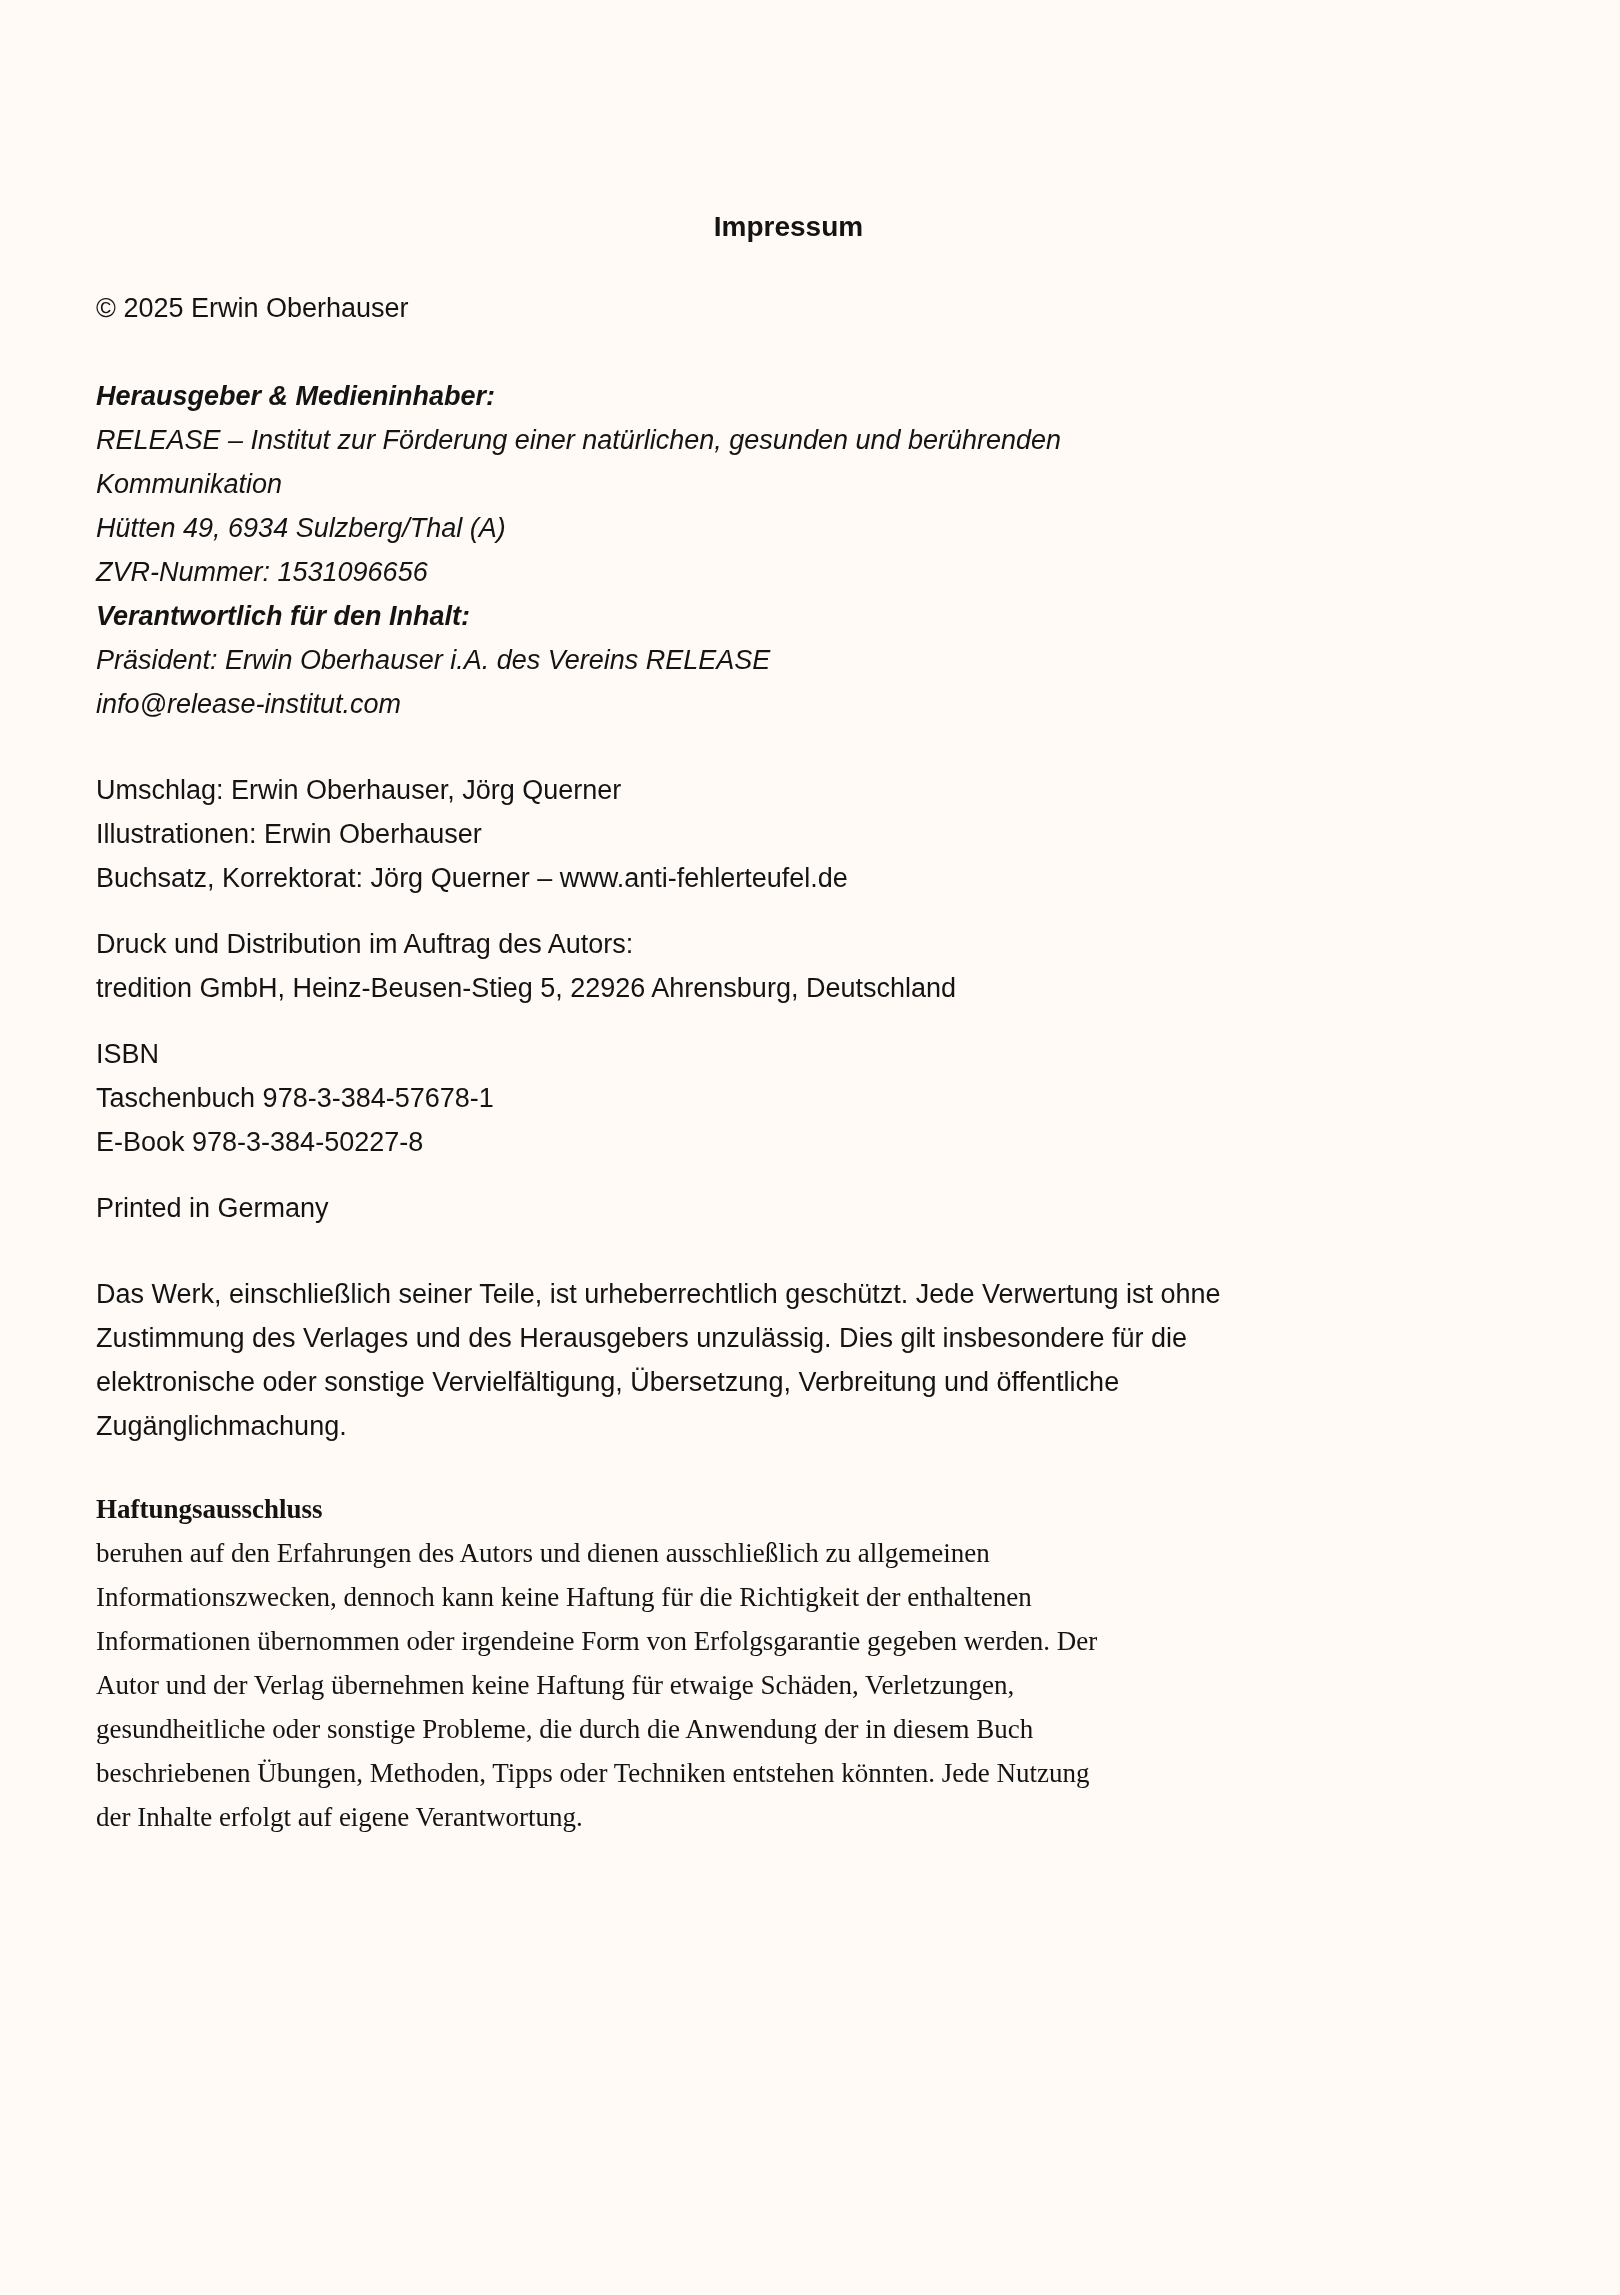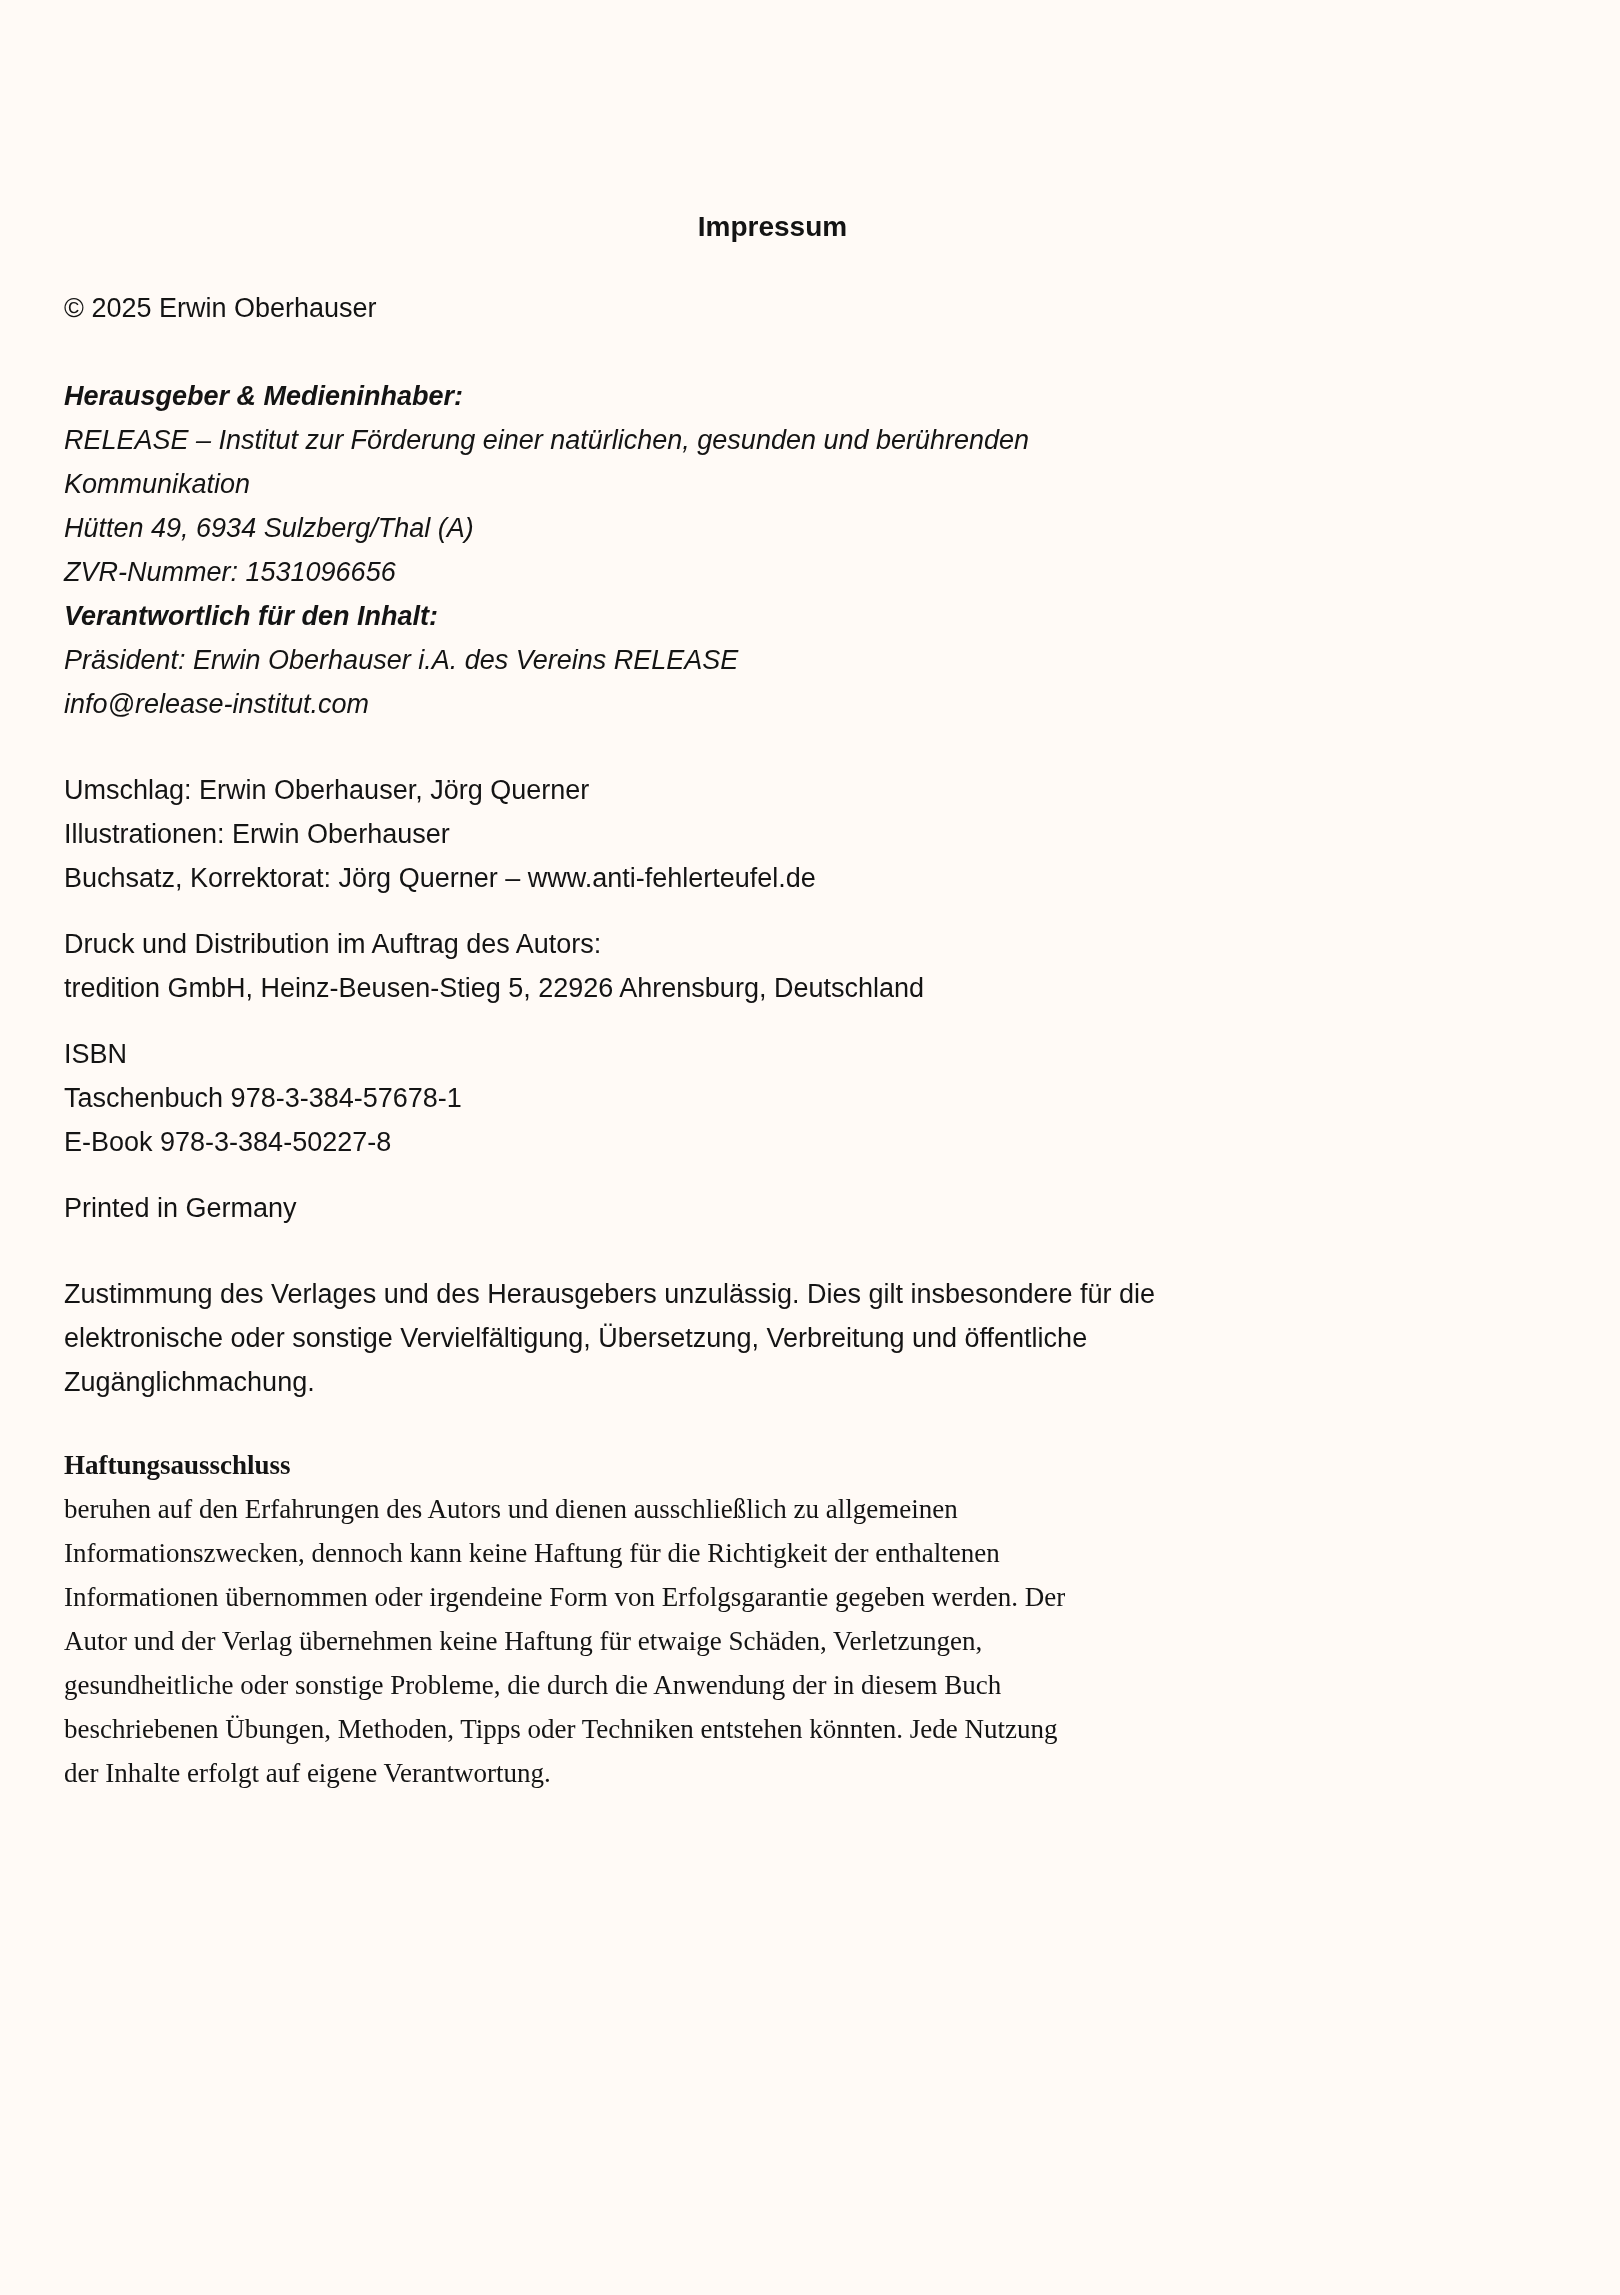--- a/index.html
+++ b/index.html
@@ -13,21 +13,21 @@
   .page {
     position: relative;
     width: 1620px;
     height: 2295px;
     box-sizing: border-box;
     background: #FFFAF6;
     color: #141414;
     font-family: "Liberation Sans", "DejaVu Sans", sans-serif;
     font-size: 27px;
     line-height: 44px;
-    padding: 205px 139px 0 64px;
+    padding: 205px 139px 0 96px;
     overflow: hidden;
   }
   .line {
     height: 44px;
     white-space: nowrap;
   }
   .bold { font-weight: bold; }
   .title {
     text-align: center;
     font-size: 28px;
@@ -71,20 +71,21 @@
 
   <div class="gap-m">
     <div class="line">ISBN</div>
     <div class="line">Taschenbuch 978-3-384-57678-1</div>
     <div class="line">E-Book 978-3-384-50227-8</div>
   </div>
 
   <div class="line gap-m">Printed in Germany</div>
 
   <div class="gap-l">
+    <div class="line">Das Werk, einschließlich seiner Teile, ist urheberrechtlich geschützt. Jede Verwertung ist ohne</div>
     <div class="line">Zustimmung des Verlages und des Herausgebers unzulässig. Dies gilt insbesondere für die</div>
     <div class="line">elektronische oder sonstige Vervielfältigung, Übersetzung, Verbreitung und öffentliche</div>
     <div class="line">Zugänglichmachung.</div>
   </div>
 
   <div class="gap-h">
     <div class="line bold">Haftungsausschluss</div>
     <div class="line">beruhen auf den Erfahrungen des Autors und dienen ausschließlich zu allgemeinen</div>
     <div class="line">Informationszwecken, dennoch kann keine Haftung für die Richtigkeit der enthaltenen</div>
     <div class="line">Informationen übernommen oder irgendeine Form von Erfolgsgarantie gegeben werden. Der</div>

